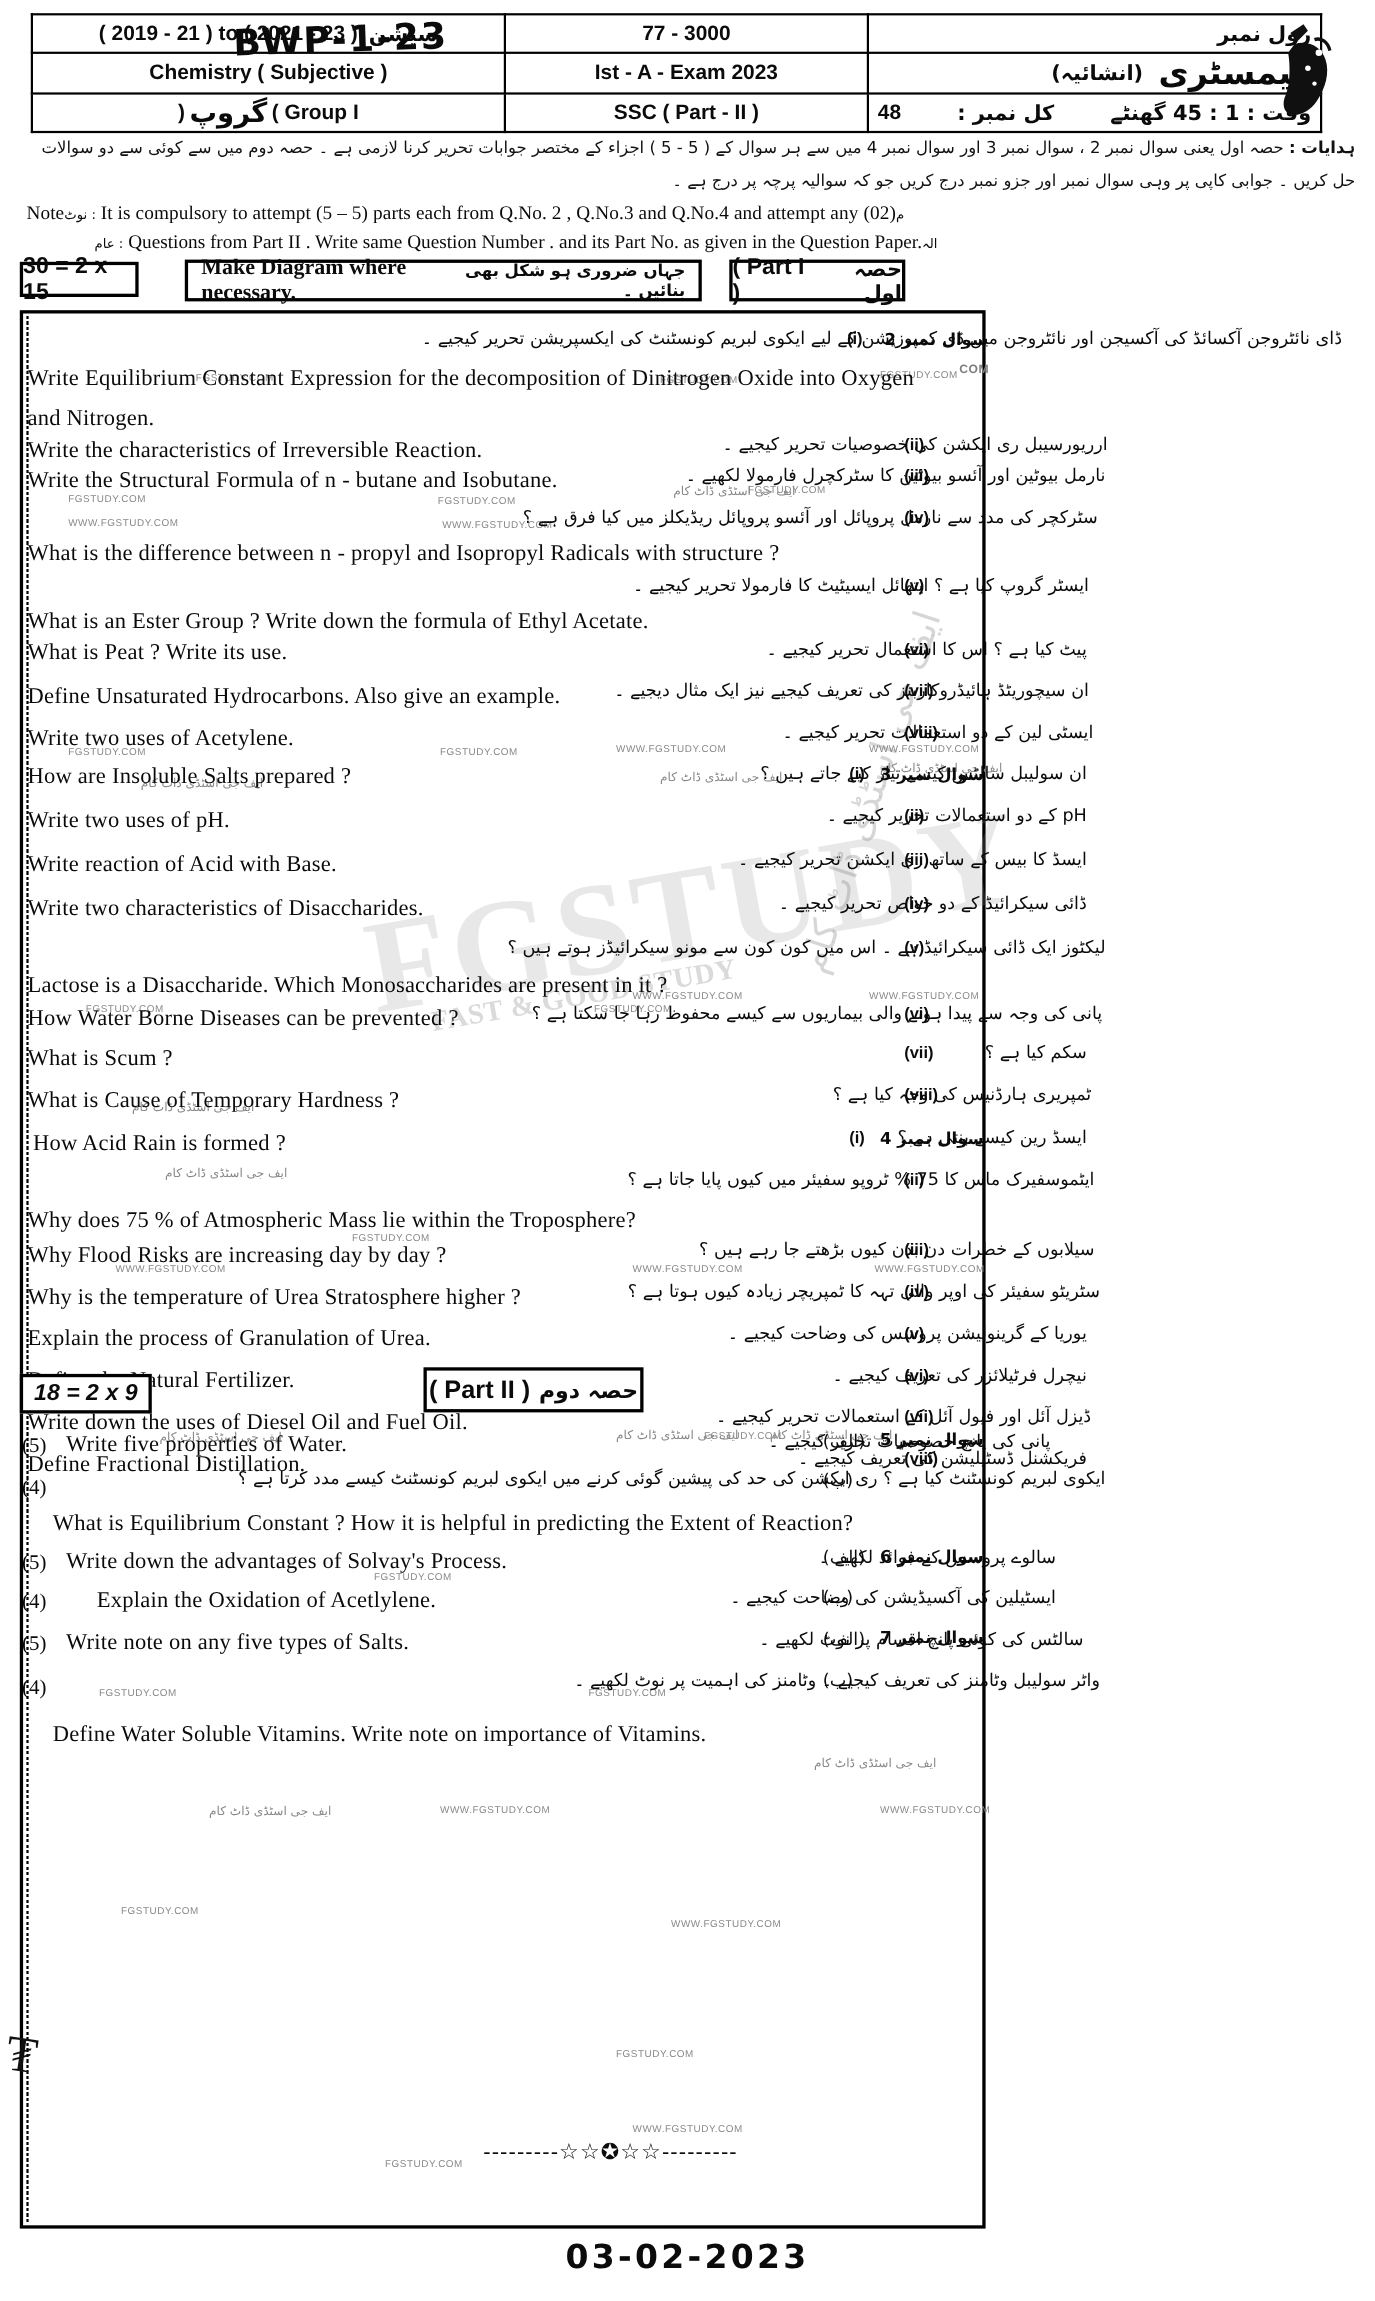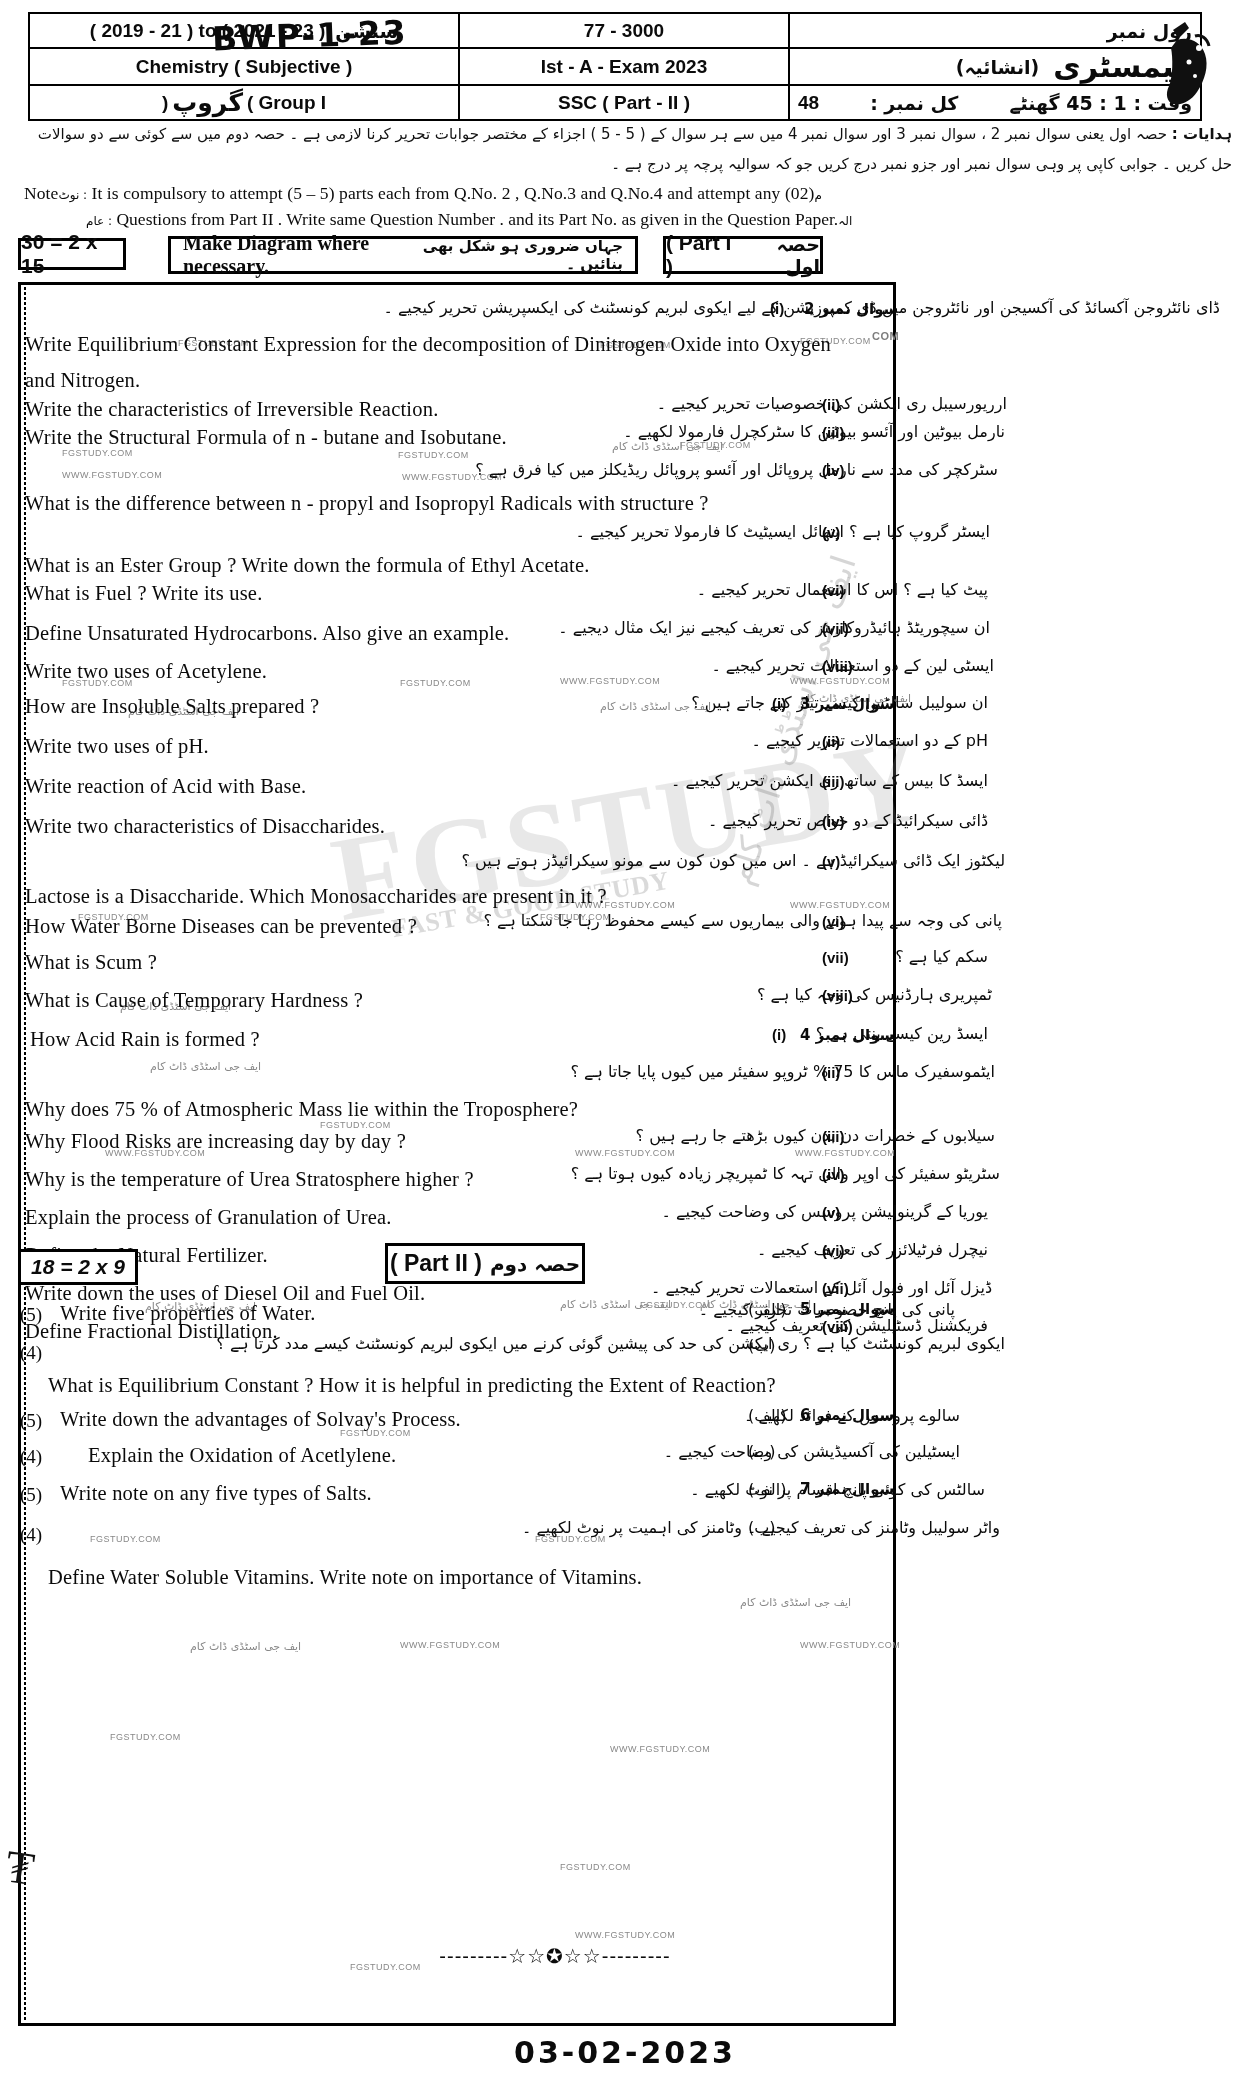--- a/index.html
+++ b/index.html
@@ -377,21 +377,21 @@
   <div class="rn" style="left:822px; top:462px;">(iv)</div>
   <div class="ur" style="right:252px; top:460px;">سٹرکچر کی مدد سے نارمل پروپائل اور آئسو پروپائل ریڈیکلز میں کیا فرق ہے ؟</div>
   <div class="en" style="left:25px; top:492px;">What is the difference between n - propyl and Isopropyl Radicals with structure ?</div>
 
   <div class="rn" style="left:822px; top:524px;">(v)</div>
   <div class="ur" style="right:260px; top:522px;">ایسٹر گروپ کیا ہے ؟ ایتھائل ایسیٹیٹ کا فارمولا تحریر کیجیے ۔</div>
   <div class="en" style="left:25px; top:554px;">What is an Ester Group ? Write down the formula of Ethyl Acetate.</div>
 
   <div class="rn" style="left:822px; top:582px;">(vi)</div>
   <div class="ur" style="right:262px; top:580px;">پیٹ کیا ہے ؟ اس کا استعمال تحریر کیجیے ۔</div>
-  <div class="en" style="left:25px; top:582px;">What is Fuel ? Write its use.</div>
+  <div class="en" style="left:25px; top:582px;">What is Peat ? Write its use.</div>
 
   <div class="rn" style="left:822px; top:620px;">(vii)</div>
   <div class="ur" style="right:260px; top:618px;">ان سیچوریٹڈ ہائیڈروکاربنز کی تعریف کیجیے نیز ایک مثال دیجیے ۔</div>
   <div class="en" style="left:25px; top:622px;">Define Unsaturated Hydrocarbons. Also give an example.</div>
 
   <div class="rn" style="left:822px; top:658px;">(viii)</div>
   <div class="ur" style="right:256px; top:656px;">ایسٹی لین کے دو استعمالات تحریر کیجیے ۔</div>
   <div class="en" style="left:25px; top:660px;">Write two uses of Acetylene.</div>
 
   <div class="qlabel" style="left:800px; top:695px;">سوال نمبر 3</div>

